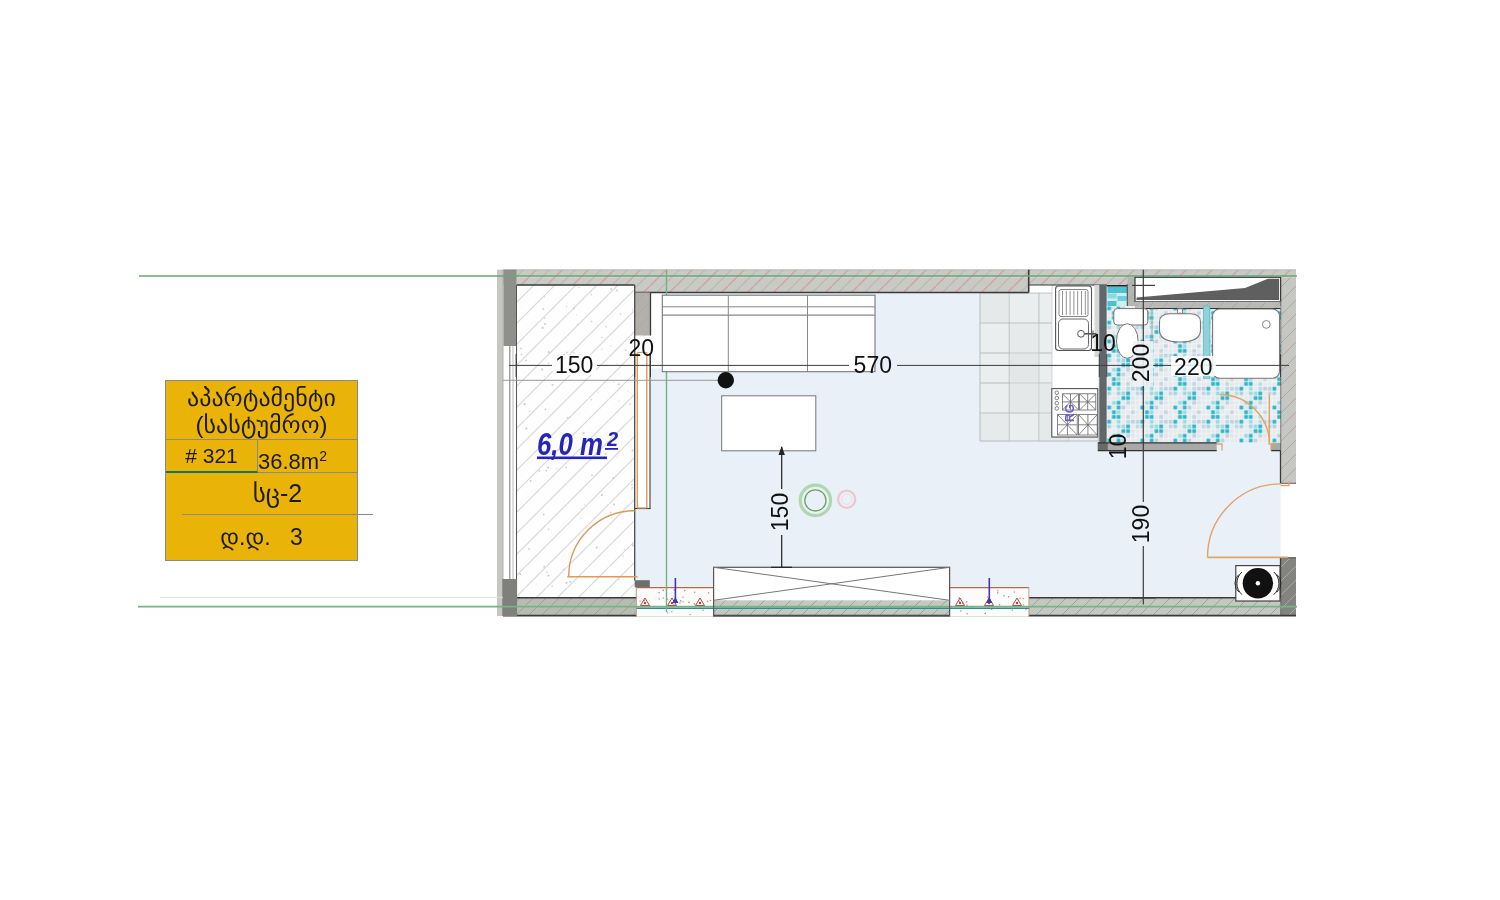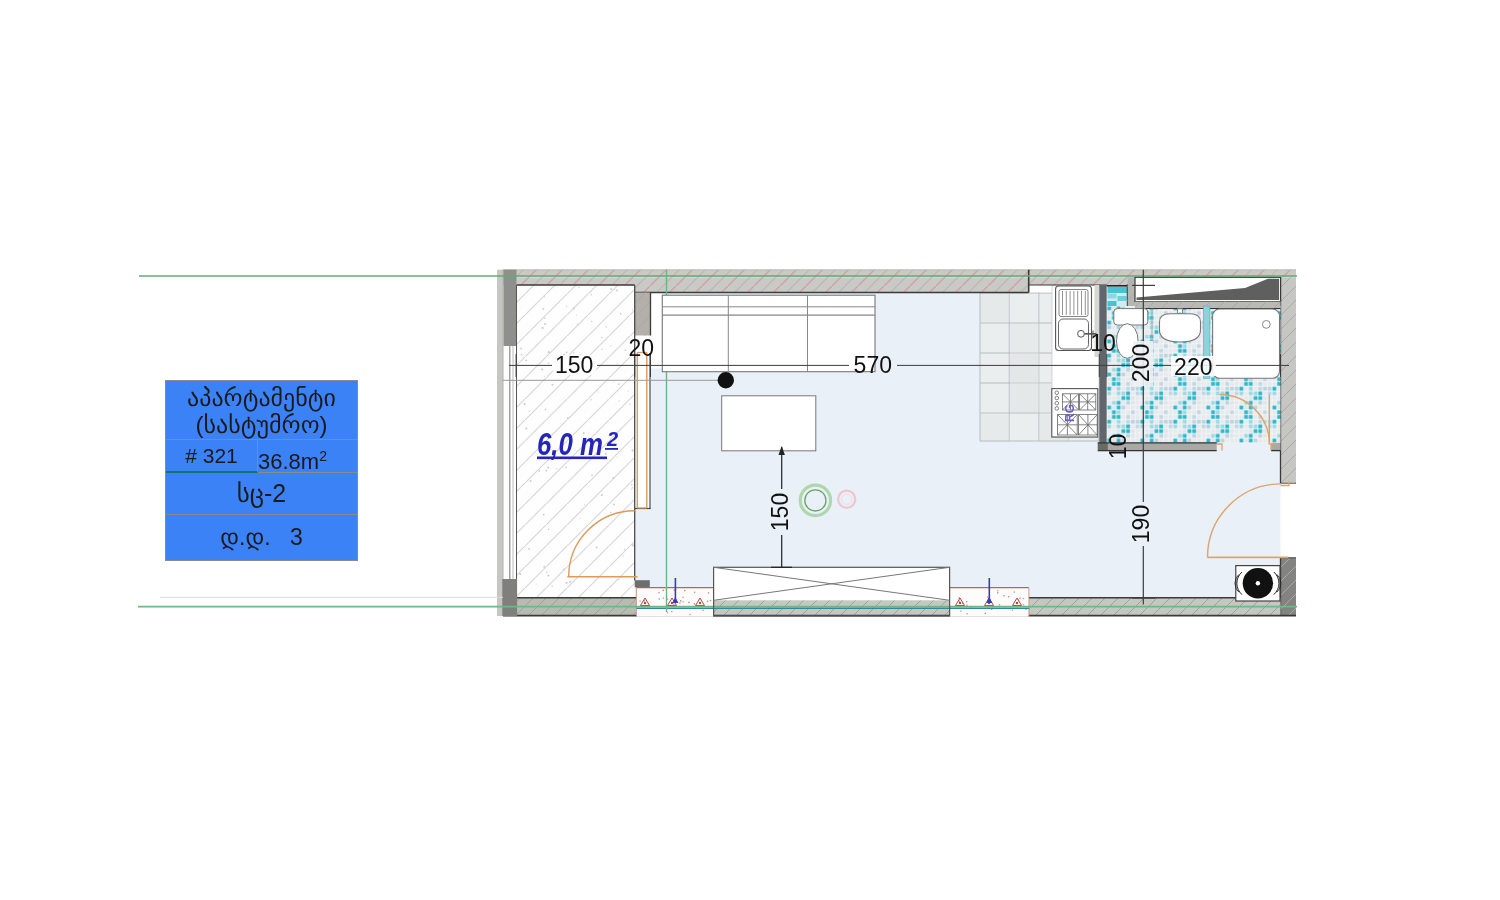--- a/index.html
+++ b/index.html
@@ -573,23 +573,23 @@
 </g>
 
 <g>
 <text x="537" y="455" font-size="31" font-style="italic" font-weight="bold" fill="#2525bb" textLength="66" lengthAdjust="spacingAndGlyphs">6,0 m</text>
 <text x="607" y="446" font-size="20" font-style="italic" font-weight="bold" fill="#2525bb">2</text>
 <rect x="537" y="456.5" width="70" height="2.6" fill="#2525bb"></rect>
 <rect x="605" y="448" width="13" height="1.8" fill="#2525bb"></rect>
 </g>
 </svg></div>
 
-<div style="position:absolute;left:165px;top:380px;width:191px;height:179px;border:1px solid #8a8a8a;font-family:'Liberation Sans',sans-serif;color:#1a1a1a;background:#3b82f6">
+<div style="position:absolute;left:165px;top:380px;width:191px;height:179px;border:1px solid #8a8a8a;font-family:'Liberation Sans',sans-serif;color:#1a1a1a;background:#eab308">
 
 <div style="position:absolute;left:0;top:0;width:100%;height:59px;border-bottom:1px solid #8a8a8a;text-align:center;font-size:24px;line-height:27px;padding-top:3px;box-sizing:border-box">აპარტამენტი<br>(სასტუმრო)</div>
 
 <div style="position:absolute;left:0;top:59px;width:92px;height:33px;border-bottom:2px solid #0f766e;border-right:1px solid #8a8a8a;text-align:center;font-size:21px;line-height:32px;box-sizing:border-box"># 321</div>
 
 <div style="position:absolute;left:92px;top:59px;width:99px;height:33px;border-bottom:1px solid #8a8a8a;font-size:22px;line-height:32px;box-sizing:border-box;padding-right:3px">36.8m<sup style="font-size:14px">2</sup></div>
 
-<div style="position:absolute;left:0;top:92px;width:100%;height:42px;border-bottom:1px solid #8a8a8a;text-align:center;font-size:25px;line-height:41px;box-sizing:border-box">სც-2</div>
+<div style="position:absolute;left:16px;top:92px;width:100%;height:42px;border-bottom:1px solid #8a8a8a;text-align:center;font-size:25px;line-height:41px;box-sizing:border-box">სც-2</div>
 
 <div style="position:absolute;left:0;top:134px;width:100%;height:45px;text-align:center;font-size:23px;line-height:44px;box-sizing:border-box">დ.დ.&nbsp;&nbsp; 3</div>
 </div>
 </body></html>

